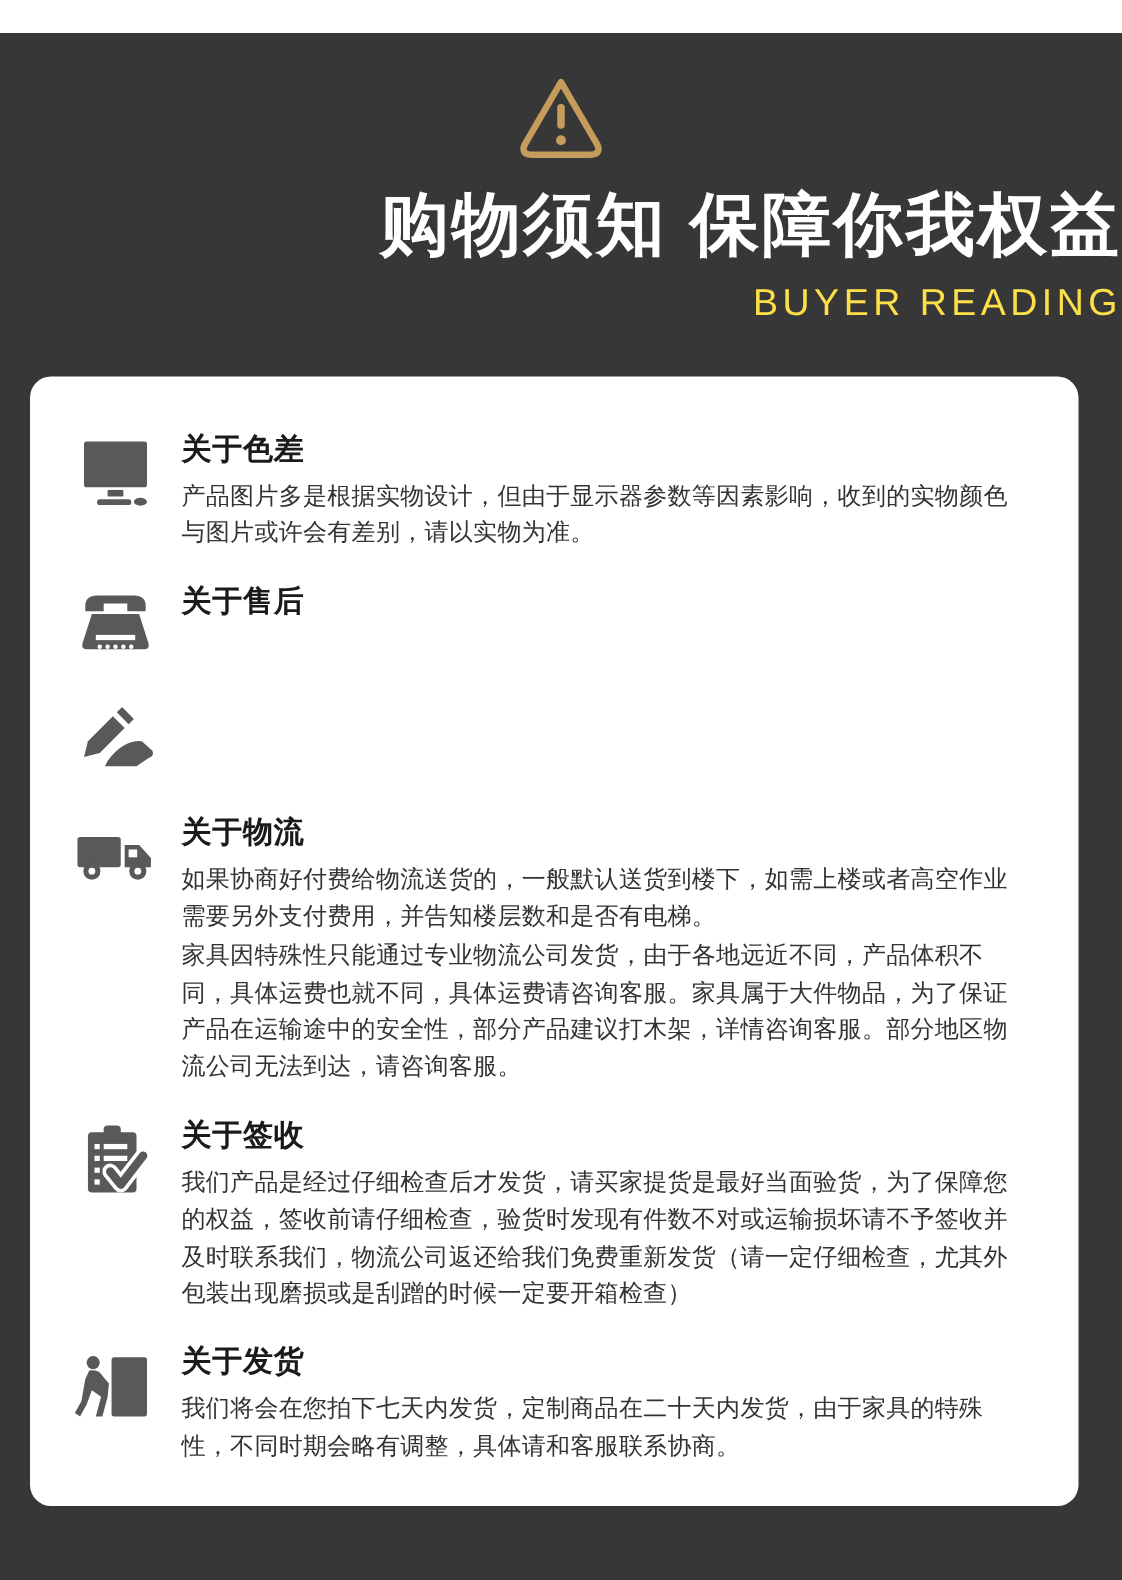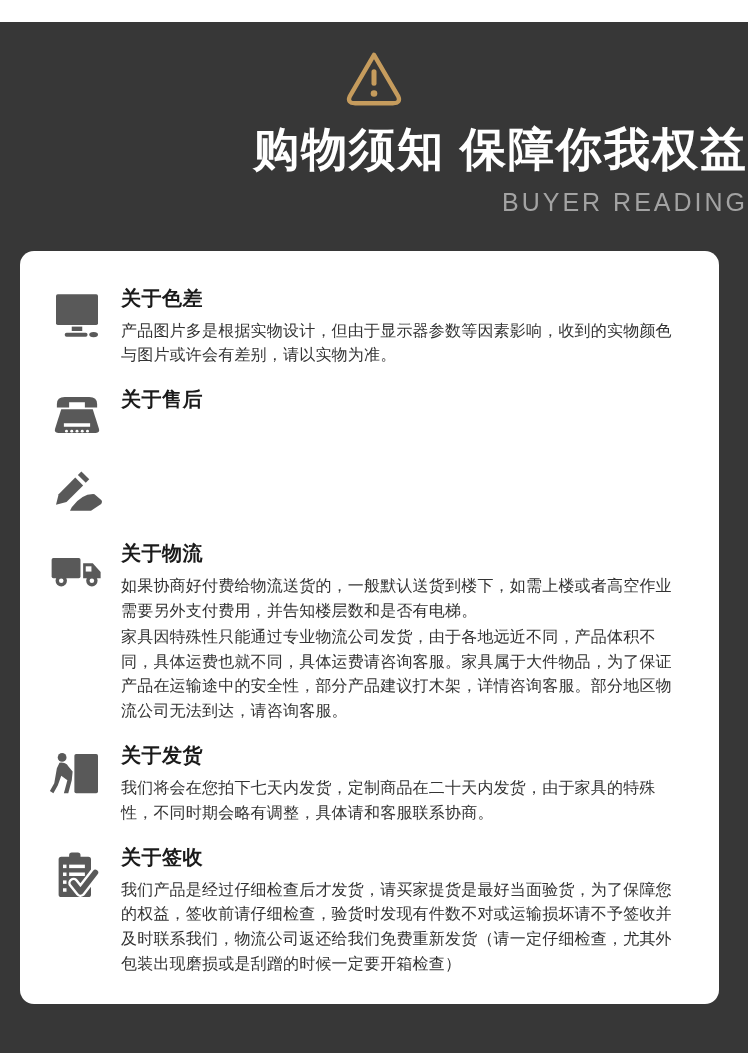--- a/index.html
+++ b/index.html
@@ -24,29 +24,28 @@
   
   .hero{ text-align:right; padding:26px 0 0 0; }
   .warn-wrap{height:62px;display:flex;justify-content:center;align-items:center;}
   .hero-title{
     margin:14px 0 0 0;
     color:#ffffff;font-size:46px;font-weight:700;
     letter-spacing:2px;line-height:1.1;
   }
   .hero-sub{
     margin-top:13px;
-    color:#a3a3a3;font-size:25px;font-weight:400;letter-spacing:3px;
+    color:#fde047;font-size:25px;font-weight:400;letter-spacing:3px;
   }
   
   .card{
     background:var(--card-bg);
     margin:34px 29px 0 20px;
     border-radius:14px;
     padding:36px 40px 26px 28px;
-    font-family:Liberation Mono, monospace;
   }
   .section{display:flex;margin-bottom:19px;}
   .section:last-child{margin-bottom:0;}
   .icon-col{
     width:58px;flex-shrink:0;
     display:flex;justify-content:center;align-items:flex-start;
     padding-top:2px;margin-right:15px;
   }
   .icon-col svg{width:56px;height:56px;}
   .sec-title{
@@ -140,46 +139,46 @@
       <div class="content">
         <h2 class="sec-title">关于物流</h2>
         <p class="sec-text">如果协商好付费给物流送货的，一般默认送货到楼下，如需上楼或者高空作业需要另外支付费用，并告知楼层数和是否有电梯。</p>
         <p class="sec-text">家具因特殊性只能通过专业物流公司发货，由于各地远近不同，产品体积不同，具体运费也就不同，具体运费请咨询客服。家具属于大件物品，为了保证产品在运输途中的安全性，部分产品建议打木架，详情咨询客服。部分地区物流公司无法到达，请咨询客服。</p>
       </div>
     </div>
 
     <div class="section">
       <div class="icon-col">
         <svg viewBox="0 0 64 64" fill="#595959">
-          <rect x="29" y="9" width="27" height="45" rx="2"></rect>
-          <circle cx="15" cy="13" r="5"></circle>
-          <path d="M12 19 q7 -1 10 4 l5 6 -1 10 -4 15 h-5 l4 -15 -7 -5 -4 11 -5 9 -4 -2.5 5 -9 3 -17 z"></path>
-        </svg>
-      </div>
-      <div class="content">
-        <h2 class="sec-title">关于发货</h2>
-        <p class="sec-text">我们将会在您拍下七天内发货，定制商品在二十天内发货，由于家具的特殊性，不同时期会略有调整，具体请和客服联系协商。</p>
-      </div>
-    </div>
-
-    <div class="section">
-      <div class="icon-col">
-        <svg viewBox="0 0 64 64" fill="#595959">
           <rect x="11" y="10" width="37" height="46" rx="3"></rect>
           <rect x="23" y="5" width="13" height="9" rx="3"></rect>
           <rect x="16" y="19" width="4" height="4" fill="#ffffff"></rect>
           <rect x="23" y="19" width="18" height="4" fill="#ffffff"></rect>
           <rect x="16" y="28" width="4" height="4" fill="#ffffff"></rect>
           <rect x="23" y="28" width="18" height="4" fill="#ffffff"></rect>
           <rect x="16" y="37" width="4" height="4" fill="#ffffff"></rect>
           <rect x="16" y="46" width="4" height="4" fill="#ffffff"></rect>
           <path d="M28 40 l8 10 17 -22" stroke="#ffffff" stroke-width="12" fill="none" stroke-linecap="round" stroke-linejoin="round"></path>
           <path d="M28 40 l8 10 17 -22" stroke="#595959" stroke-width="6.5" fill="none" stroke-linecap="round" stroke-linejoin="round"></path>
         </svg>
       </div>
       <div class="content">
         <h2 class="sec-title">关于签收</h2>
         <p class="sec-text">我们产品是经过仔细检查后才发货，请买家提货是最好当面验货，为了保障您的权益，签收前请仔细检查，验货时发现有件数不对或运输损坏请不予签收并及时联系我们，物流公司返还给我们免费重新发货（请一定仔细检查，尤其外包装出现磨损或是刮蹭的时候一定要开箱检查）</p>
       </div>
     </div>
 
+    <div class="section">
+      <div class="icon-col">
+        <svg viewBox="0 0 64 64" fill="#595959">
+          <rect x="29" y="9" width="27" height="45" rx="2"></rect>
+          <circle cx="15" cy="13" r="5"></circle>
+          <path d="M12 19 q7 -1 10 4 l5 6 -1 10 -4 15 h-5 l4 -15 -7 -5 -4 11 -5 9 -4 -2.5 5 -9 3 -17 z"></path>
+        </svg>
+      </div>
+      <div class="content">
+        <h2 class="sec-title">关于发货</h2>
+        <p class="sec-text">我们将会在您拍下七天内发货，定制商品在二十天内发货，由于家具的特殊性，不同时期会略有调整，具体请和客服联系协商。</p>
+      </div>
+    </div>
+
   </div>
 </div>
 
 </body></html>

